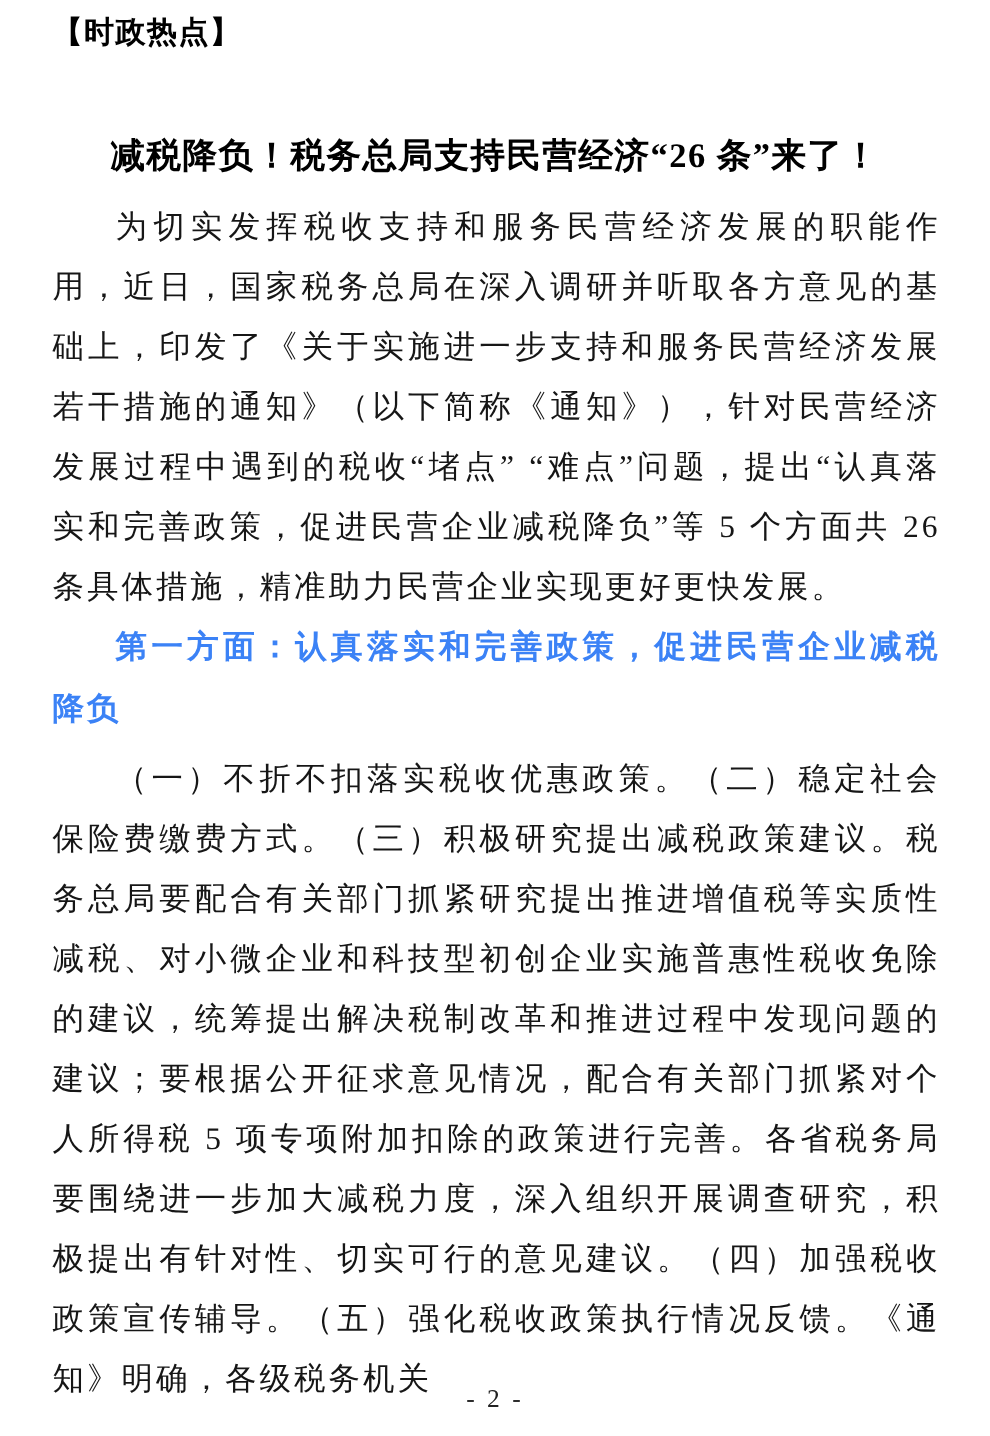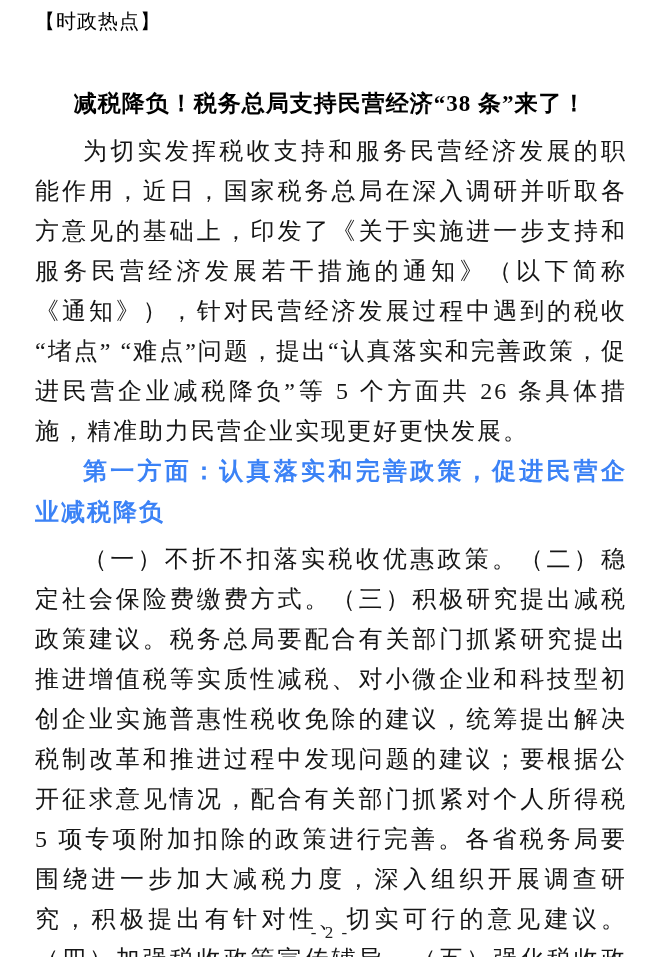--- a/index.html
+++ b/index.html
@@ -14,21 +14,21 @@
     background: #ffffff;
     color: #111111;
     font-family: "Liberation Serif", "DejaVu Serif", serif;
     overflow: hidden;
   }
   .header-tag {
     position: absolute;
     top: 8px;
     left: 35px;
     font-size: 20px;
-    font-weight: normal;
+    font-weight: bold;
     letter-spacing: 1px;
     font-family: "Liberation Sans", "DejaVu Sans", sans-serif;
     color: #000000;
   }
   .title {
     position: absolute;
     top: 88px;
     left: 30px;
     right: 30px;
     margin: 0;
@@ -40,21 +40,21 @@
     white-space: nowrap;
   }
   .content {
     position: absolute;
     top: 131px;
     left: 35px;
     right: 33px;
   }
   .content p {
     margin: 0;
-    font-size: 24px;
+    font-size: 21px;
     line-height: 40px;
     letter-spacing: 2px;
     text-align: justify;
     text-align-last: left;
     text-justify: inter-character;
     text-indent: 2em;
     color: #161616;
   }
   .content p.section-heading {
     font-weight: bold;
@@ -74,21 +74,21 @@
     letter-spacing: 2px;
     color: #222222;
   }
 </style>
 </head>
 <body>
 
 <div class="page">
   <div class="header-tag">【时政热点】</div>
 
-  <h1 class="title">减税降负！税务总局支持民营经济“38 条”来了！</h1>
+  <h1 class="title">减税降负！税务总局支持民营经济“26 条”来了！</h1>
 
   <div class="content">
     <p class="para1">为切实发挥税收支持和服务民营经济发展的职能作用，近日，国家税务总局在深入调研并听取各方意见的基础上，印发了《关于实施进一步支持和服务民营经济发展若干措施的通知》（以下简称《通知》），针对民营经济发展过程中遇到的税收“堵点” “难点”问题，提出“认真落实和完善政策，促进民营企业减税降负”等 5 个方面共 26 条具体措施，精准助力民营企业实现更好更快发展。</p>
     <p class="section-heading">第一方面：认真落实和完善政策，促进民营企业减税降负</p>
     <p class="para2">（一）不折不扣落实税收优惠政策。（二）稳定社会保险费缴费方式。（三）积极研究提出减税政策建议。税务总局要配合有关部门抓紧研究提出推进增值税等实质性减税、对小微企业和科技型初创企业实施普惠性税收免除的建议，统筹提出解决税制改革和推进过程中发现问题的建议；要根据公开征求意见情况，配合有关部门抓紧对个人所得税 5 项专项附加扣除的政策进行完善。各省税务局要围绕进一步加大减税力度，深入组织开展调查研究，积极提出有针对性、切实可行的意见建议。（四）加强税收政策宣传辅导。（五）强化税收政策执行情况反馈。《通知》明确，各级税务机关</p>
   </div>
 
   <div class="footer">- 2 -</div>
 </div>
 

